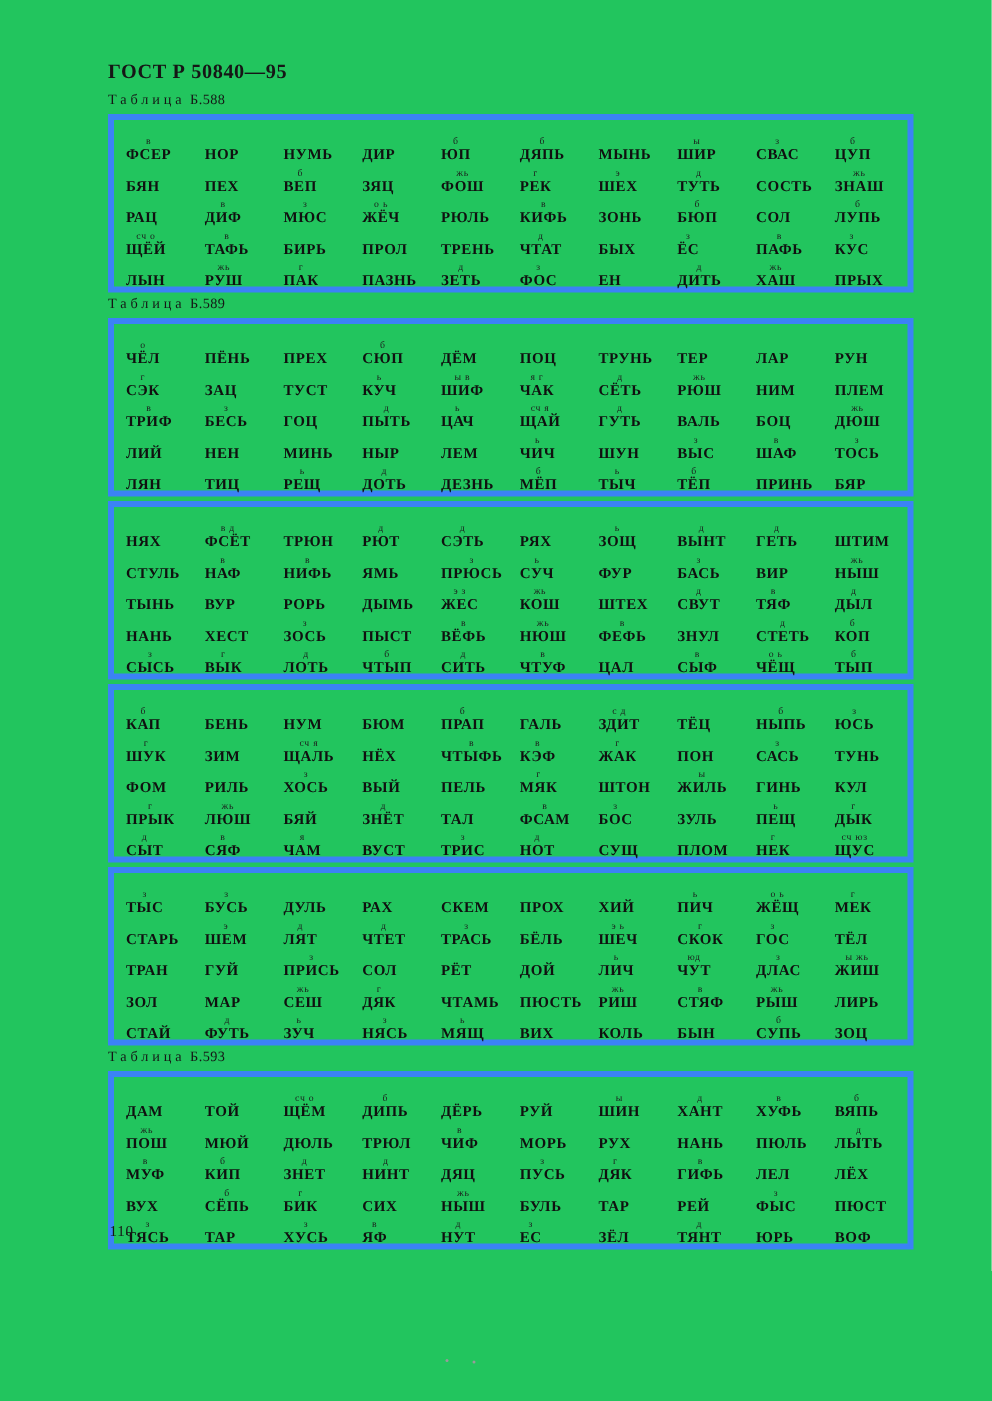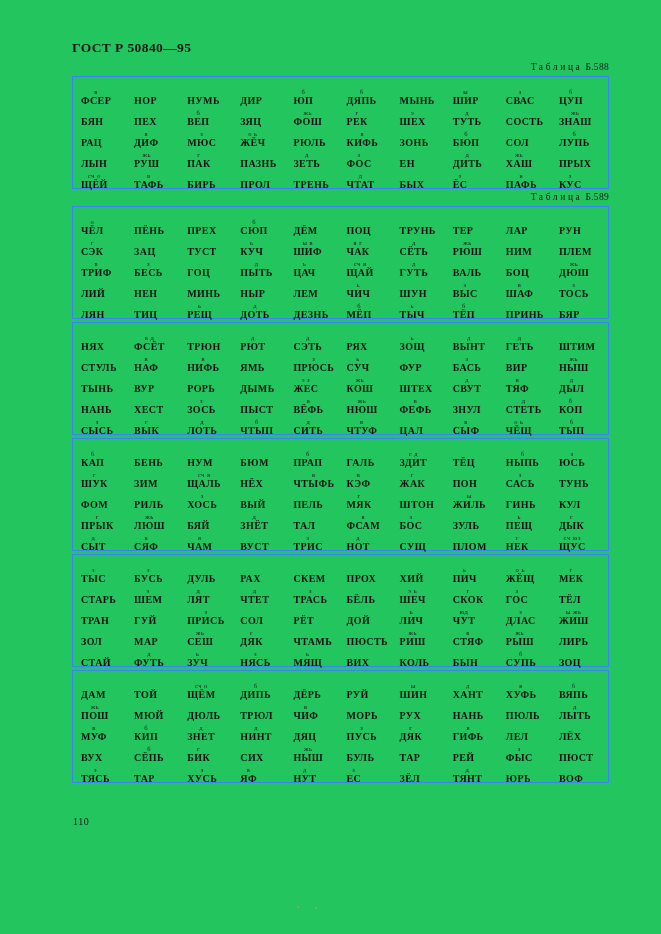--- a/index.html
+++ b/index.html
@@ -17,26 +17,25 @@
     font-size:13.5px;font-weight:bold;letter-spacing:.4px;
     white-space:nowrap;
   }
   .tables-wrap{
     position:absolute;left:72px;top:62px;width:537px;
   }
   .tbl{margin-bottom:3px;}
   .tbl-label{
     font-size:9.5px;line-height:11px;margin:0 0 3px 0;
     white-space:nowrap;
-    text-align:right;
   }
   .lab-word{letter-spacing:2.6px;}
   .lab-num{margin-left:3px;letter-spacing:.3px;}
   .tbl-box{
-    border:1px solid #3b82f6;
+    border:4px solid #3b82f6;
     padding:3px 2px 3px 2px;
   }
   .row{
     display:grid;
     grid-template-columns:repeat(10,1fr);
     height:21px;
   }
   .cell{
     padding-left:6px;
     overflow:visible;
@@ -199,62 +198,20 @@
                 <span class="sup">&nbsp;</span>
                 <span class="syl">СОЛ</span>
               </span></div>
             <div class="cell"><span class="wrap">
                 <span class="sup">б</span>
                 <span class="syl">ЛУПЬ</span>
               </span></div>
           </div>
           <div class="row">
             <div class="cell"><span class="wrap">
-                <span class="sup">&nbsp;</span>
-                <span class="syl">ЛЫН</span>
-              </span></div>
-            <div class="cell"><span class="wrap">
-                <span class="sup">жь</span>
-                <span class="syl">РУШ</span>
-              </span></div>
-            <div class="cell"><span class="wrap">
-                <span class="sup">г</span>
-                <span class="syl">ПАК</span>
-              </span></div>
-            <div class="cell"><span class="wrap">
-                <span class="sup">&nbsp;</span>
-                <span class="syl">ПАЗНЬ</span>
-              </span></div>
-            <div class="cell"><span class="wrap">
-                <span class="sup">д</span>
-                <span class="syl">ЗЕТЬ</span>
-              </span></div>
-            <div class="cell"><span class="wrap">
-                <span class="sup">з</span>
-                <span class="syl">ФОС</span>
-              </span></div>
-            <div class="cell"><span class="wrap">
-                <span class="sup">&nbsp;</span>
-                <span class="syl">ЕН</span>
-              </span></div>
-            <div class="cell"><span class="wrap">
-                <span class="sup">д</span>
-                <span class="syl">ДИТЬ</span>
-              </span></div>
-            <div class="cell"><span class="wrap">
-                <span class="sup">жь</span>
-                <span class="syl">ХАШ</span>
-              </span></div>
-            <div class="cell"><span class="wrap">
-                <span class="sup">&nbsp;</span>
-                <span class="syl">ПРЫХ</span>
-              </span></div>
-          </div>
-          <div class="row">
-            <div class="cell"><span class="wrap">
                 <span class="sup">сч о</span>
                 <span class="syl">ЩЁЙ</span>
               </span></div>
             <div class="cell"><span class="wrap">
                 <span class="sup">в</span>
                 <span class="syl">ТАФЬ</span>
               </span></div>
             <div class="cell"><span class="wrap">
                 <span class="sup">&nbsp;</span>
                 <span class="syl">БИРЬ</span>
@@ -279,20 +236,62 @@
                 <span class="sup">з</span>
                 <span class="syl">ЁС</span>
               </span></div>
             <div class="cell"><span class="wrap">
                 <span class="sup">в</span>
                 <span class="syl">ПАФЬ</span>
               </span></div>
             <div class="cell"><span class="wrap">
                 <span class="sup">з</span>
                 <span class="syl">КУС</span>
+              </span></div>
+          </div>
+          <div class="row">
+            <div class="cell"><span class="wrap">
+                <span class="sup">&nbsp;</span>
+                <span class="syl">ЛЫН</span>
+              </span></div>
+            <div class="cell"><span class="wrap">
+                <span class="sup">жь</span>
+                <span class="syl">РУШ</span>
+              </span></div>
+            <div class="cell"><span class="wrap">
+                <span class="sup">г</span>
+                <span class="syl">ПАК</span>
+              </span></div>
+            <div class="cell"><span class="wrap">
+                <span class="sup">&nbsp;</span>
+                <span class="syl">ПАЗНЬ</span>
+              </span></div>
+            <div class="cell"><span class="wrap">
+                <span class="sup">д</span>
+                <span class="syl">ЗЕТЬ</span>
+              </span></div>
+            <div class="cell"><span class="wrap">
+                <span class="sup">з</span>
+                <span class="syl">ФОС</span>
+              </span></div>
+            <div class="cell"><span class="wrap">
+                <span class="sup">&nbsp;</span>
+                <span class="syl">ЕН</span>
+              </span></div>
+            <div class="cell"><span class="wrap">
+                <span class="sup">д</span>
+                <span class="syl">ДИТЬ</span>
+              </span></div>
+            <div class="cell"><span class="wrap">
+                <span class="sup">жь</span>
+                <span class="syl">ХАШ</span>
+              </span></div>
+            <div class="cell"><span class="wrap">
+                <span class="sup">&nbsp;</span>
+                <span class="syl">ПРЫХ</span>
               </span></div>
           </div>
         </div>
       </div>
       <div class="tbl">
         <div class="tbl-label"><span class="lab-word">Таблица</span><span class="lab-num">Б.589</span></div>
         <div class="tbl-box">
           <div class="row">
             <div class="cell"><span class="wrap">
                 <span class="sup">о</span>
@@ -1141,20 +1140,21 @@
                 <span class="syl">СУПЬ</span>
               </span></div>
             <div class="cell"><span class="wrap">
                 <span class="sup">&nbsp;</span>
                 <span class="syl">ЗОЦ</span>
               </span></div>
           </div>
         </div>
       </div>
       <div class="tbl">
+        <div class="tbl-label"><span class="lab-word">Таблица</span><span class="lab-num">Б.593</span></div>
         <div class="tbl-box">
           <div class="row">
             <div class="cell"><span class="wrap">
                 <span class="sup">&nbsp;</span>
                 <span class="syl">ДАМ</span>
               </span></div>
             <div class="cell"><span class="wrap">
                 <span class="sup">&nbsp;</span>
                 <span class="syl">ТОЙ</span>
               </span></div>

